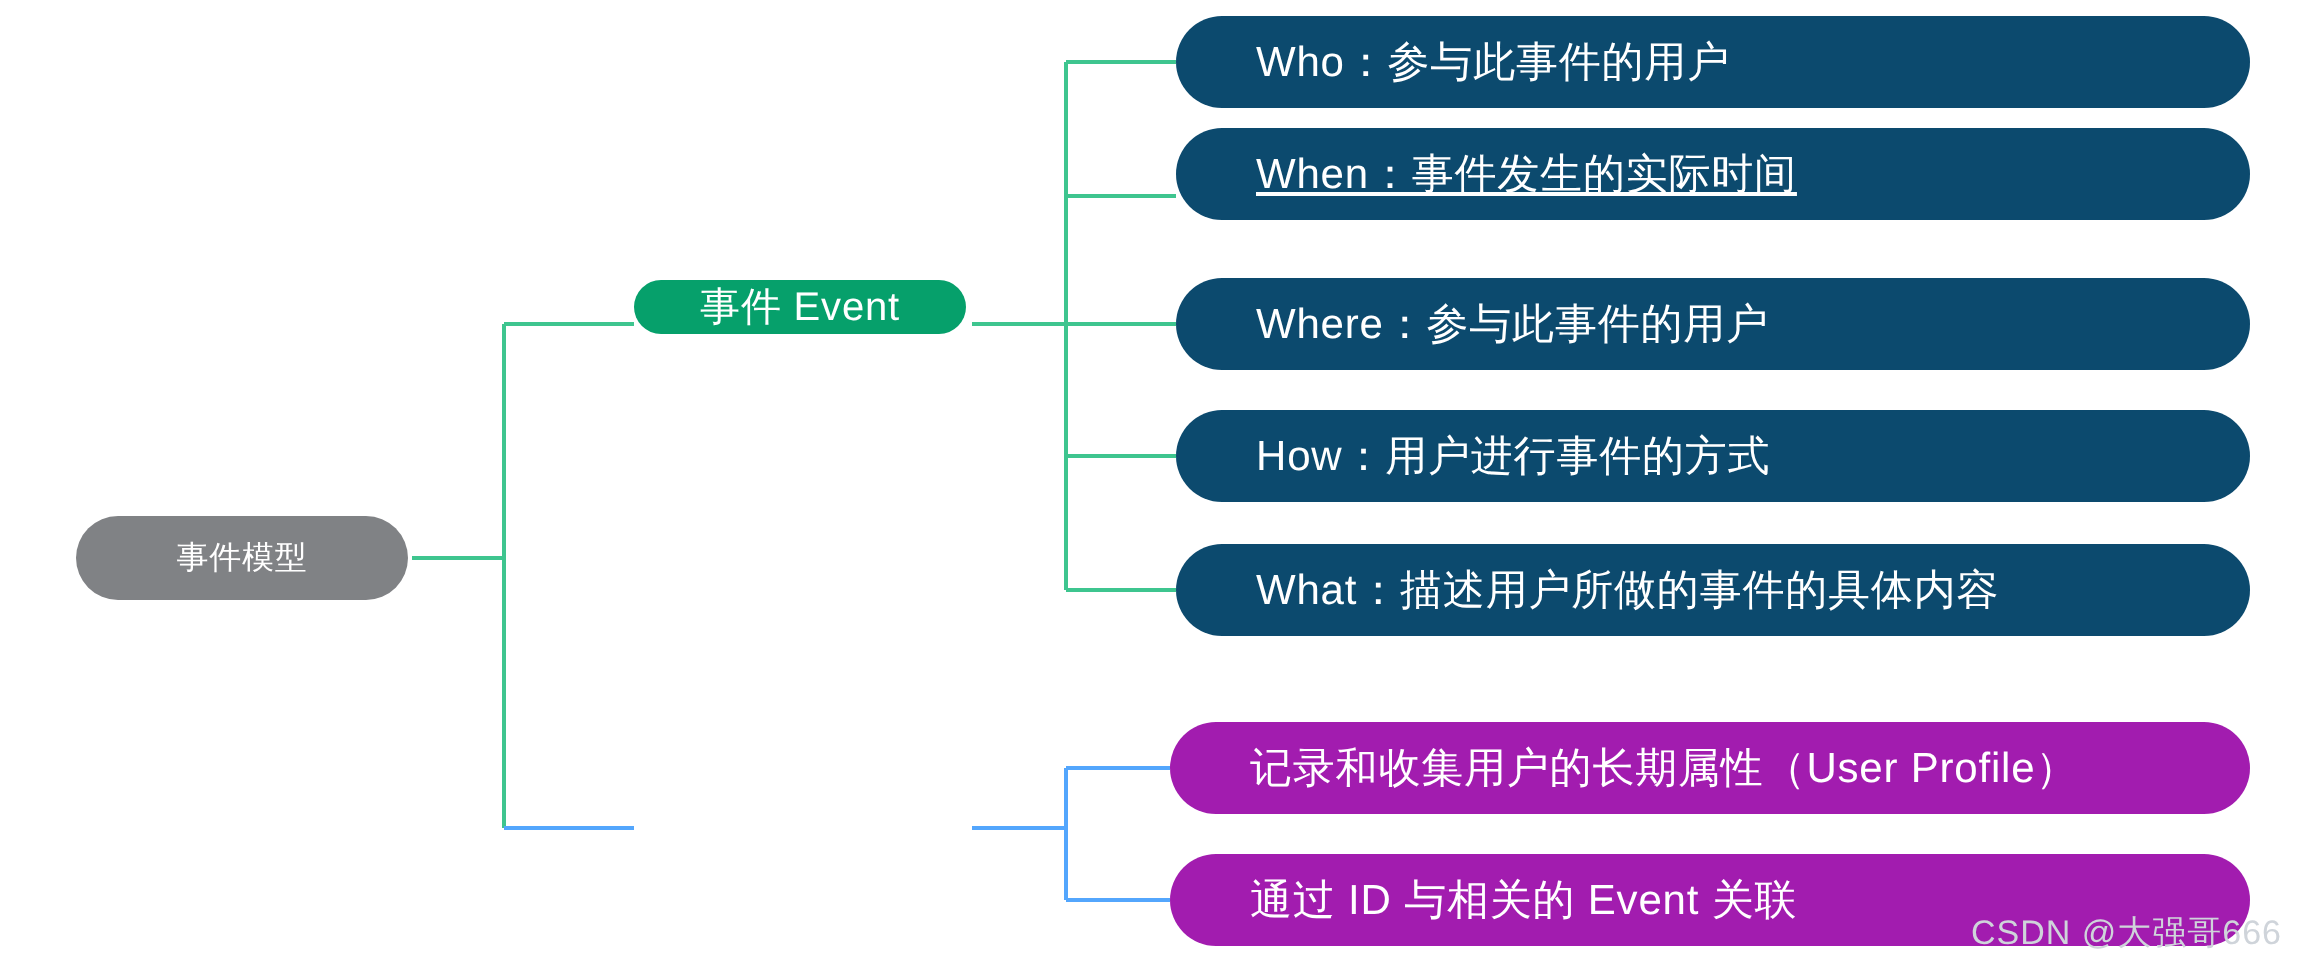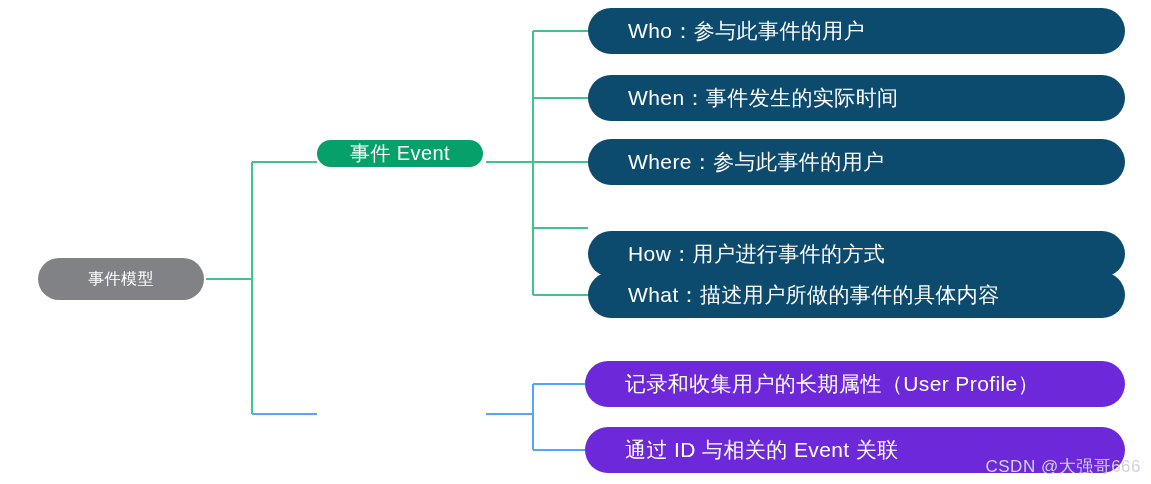--- a/index.html
+++ b/index.html
@@ -66,21 +66,21 @@
     padding-left: 40px;
     font-size: 21px;
     height: 46px;
   }
   .node-leaf-green {
     background: #0c4a6e;
     left: 588px;
     width: 537px;
   }
   .node-leaf-blue {
-    background: #6d28d9;
+    background: #a21caf;
     left: 585px;
     width: 540px;
   }
   .watermark {
     position: absolute;
     right: 10px;
     bottom: 6px;
     font-size: 17px;
     color: #cfd4da;
     letter-spacing: 0.5px;
@@ -121,25 +121,25 @@
     </g>
   </svg>
 
   <div class="node node-root">事件模型</div>
 
   <div class="node node-branch node-branch-event">事件 Event</div>
 
 
   <div class="node node-leaf node-leaf-green" style="top: 8px;">Who：参与此事件的用户</div>
 
-  <div class="node node-leaf node-leaf-green" style="top: 75px;">When：事件发生的实际时间</div>
+  <div class="node node-leaf node-leaf-green" style="top: 64px; text-decoration: underline;">When：事件发生的实际时间</div>
 
   <div class="node node-leaf node-leaf-green" style="top: 139px;">Where：参与此事件的用户</div>
 
-  <div class="node node-leaf node-leaf-green" style="top: 205px; margin-top: 26px;">How：用户进行事件的方式</div>
+  <div class="node node-leaf node-leaf-green" style="top: 205px;">How：用户进行事件的方式</div>
 
   <div class="node node-leaf node-leaf-green" style="top: 272px;">What：描述用户所做的事件的具体内容</div>
 
   <div class="node node-leaf node-leaf-blue" style="top: 361px;">记录和收集用户的长期属性（User Profile）</div>
 
   <div class="node node-leaf node-leaf-blue" style="top: 427px;">通过 ID 与相关的 Event 关联</div>
 
   <div class="watermark">CSDN @大强哥666</div>
 
 </div>

